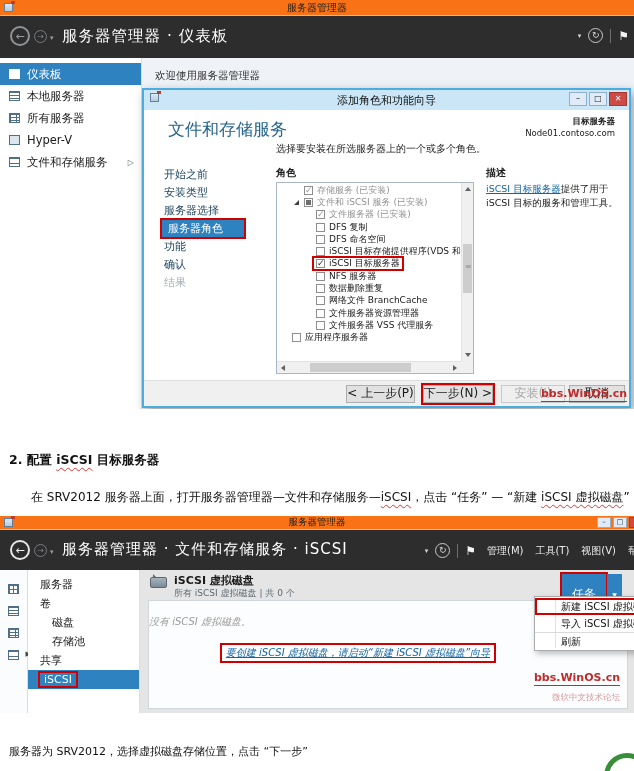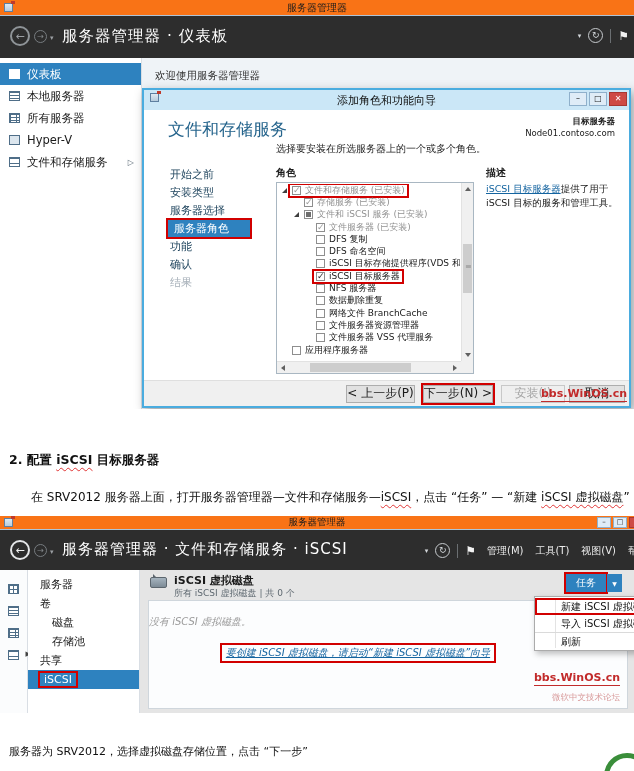--- a/index.html
+++ b/index.html
@@ -62,21 +62,21 @@
        border:2px solid #4AACDF;box-shadow:3px 4px 10px rgba(0,0,0,.35)}
   .dtbar{height:20px;background:#CBE7F7;position:relative;display:flex;align-items:center;justify-content:center;
          font-size:11px;color:#111}
   .dtbar .appicon{top:5px;left:6px}
   .dwbtns{position:absolute;right:2px;top:2px;display:flex;gap:2px}
   .dwbtns .wbtn{width:18px;height:14px;font-size:8px;line-height:12px}
   .dbody{position:absolute;left:0;right:0;top:20px;bottom:0}
   .dhead{position:absolute;left:24px;top:8px;font-size:17px;color:#25648C}
   .dtarget{position:absolute;right:14px;top:6px;text-align:right;font-size:8.5px;color:#1a1a1a;line-height:1.4}
   .dtarget .t1{font-weight:bold}
-  .steps{position:absolute;left:24px;top:56px;width:104px}
+  .steps{position:absolute;left:18px;top:56px;width:104px}
   .step{height:17px;display:flex;align-items:center;font-size:11px;color:#21465F;padding-left:2px;margin-bottom:1px}
   .step.selected{background:var(--accent);color:#fff;box-shadow:0 0 0 2px var(--red);width:82px;padding-left:6px}
   .step.disabled{color:#A6AFB8}
   .instr{position:absolute;left:132px;top:32px;font-size:10px;color:#222}
   .rhdr{position:absolute;left:132px;top:56px;font-size:10px;font-weight:bold;color:#1a1a1a}
   .dhdr2{position:absolute;left:342px;top:56px;font-size:10px;font-weight:bold;color:#1a1a1a}
   .treebox{position:absolute;left:132px;top:72px;width:198px;height:192px;border:1px solid #A9B7C2;background:#fff}
   .trows{position:absolute;left:1px;top:1px;right:13px;bottom:13px;overflow:hidden;white-space:nowrap}
   .trow{display:flex;align-items:center;height:12.3px;font-size:9px;color:#1a1a1a;padding-left:3px}
   .trows .lvl1{padding-left:15px}
@@ -145,21 +145,21 @@
   .side2 .lvl1{padding-left:24px}
   .s2row.selected{background:var(--accent);color:#fff}
   .s2row.selected .s2label{box-shadow:0 0 0 2px var(--red);padding:0 4px}
   .main2{position:absolute;left:140px;top:0;right:0;bottom:0}
   .picon{position:absolute;left:10px;top:7px;width:17px;height:11px;border:1px solid #5C666E;
          background:linear-gradient(#A6B4BF,#7D8B96);border-radius:2px}
   .picon::before{content:"";position:absolute;left:2px;top:-4px;border-bottom:4px solid #5C666E;border-right:4px solid transparent}
   .ptitle{position:absolute;left:34px;top:3px;font-size:11px;font-weight:bold;color:#1a1a1a}
   .psub{position:absolute;left:34px;top:17px;font-size:9px;color:#5E6870}
   .tasks{position:absolute;right:12px;top:4px;display:flex;gap:1px;z-index:5}
-  .taskbtn{background:var(--accent);color:#fff;font-size:10px;padding:2px 10px;box-shadow:0 0 0 2px var(--red)}
+  .taskbtn{background:var(--accent);color:#fff;font-size:12px;padding:12px 10px;box-shadow:0 0 0 2px var(--red)}
   .taskarrow{background:var(--accent);color:#fff;width:15px;font-size:6px;display:flex;align-items:center;justify-content:center}
   .cbox{position:absolute;left:8px;top:30px;right:6px;bottom:4px;background:#FCFDFE;border:1px solid #CFD6DC}
   .empty{position:absolute;left:0;right:120px;top:14px;text-align:left;font-size:10px;font-style:italic;color:#9A9A9A}
   .clinkwrap{position:absolute;left:0;right:60px;top:40px;text-align:center}
   .clink{display:inline-block;font-size:10px;font-style:italic;color:var(--link);text-decoration:underline;
          box-shadow:0 0 0 2px var(--red);padding:1px 4px}
   .cbox .wmark{position:absolute;right:7px;bottom:4px}
   .menu{position:absolute;right:-8px;top:26px;width:108px;background:#fff;border:1px solid #ABABAB;
         box-shadow:2px 3px 6px rgba(0,0,0,.25);z-index:6;padding:1px 0}
   .menu::before{content:"";position:absolute;left:20px;top:2px;bottom:2px;width:1px;background:#E3E3E3}
@@ -259,27 +259,20 @@
 
             <div class="step disabled" data-name="wizard-step">结果</div>
           </div>
         <div class="instr" data-name="instruction-text">选择要安装在所选服务器上的一个或多个角色。</div>
         <div class="rhdr" data-name="roles-column-header">角色</div>
         <div class="dhdr2" data-name="description-column-header">描述</div>
         <div class="treebox" data-name="roles-tree">
           <div class="trows">
 
 
-              <div class="trow gray highlight expanded lvl0 checked" data-name="role-tree-row">
-                <span class="exp" data-name="tree-expander-icon"></span>
-                <span class="titem">
-                  <span class="cb" data-name="role-checkbox"></span>
-                  <span class="tlabel" data-name="role-label">文件和存储服务 (已安装)</span>
-                </span>
-              </div>
 
               <div class="trow gray lvl1 checked" data-name="role-tree-row">
                 <span class="exp" data-name="tree-expander-icon"></span>
                 <span class="titem">
                   <span class="cb" data-name="role-checkbox"></span>
                   <span class="tlabel" data-name="role-label">存储服务 (已安装)</span>
                 </span>
               </div>
 
               <div class="trow gray expanded lvl1 partial" data-name="role-tree-row">

